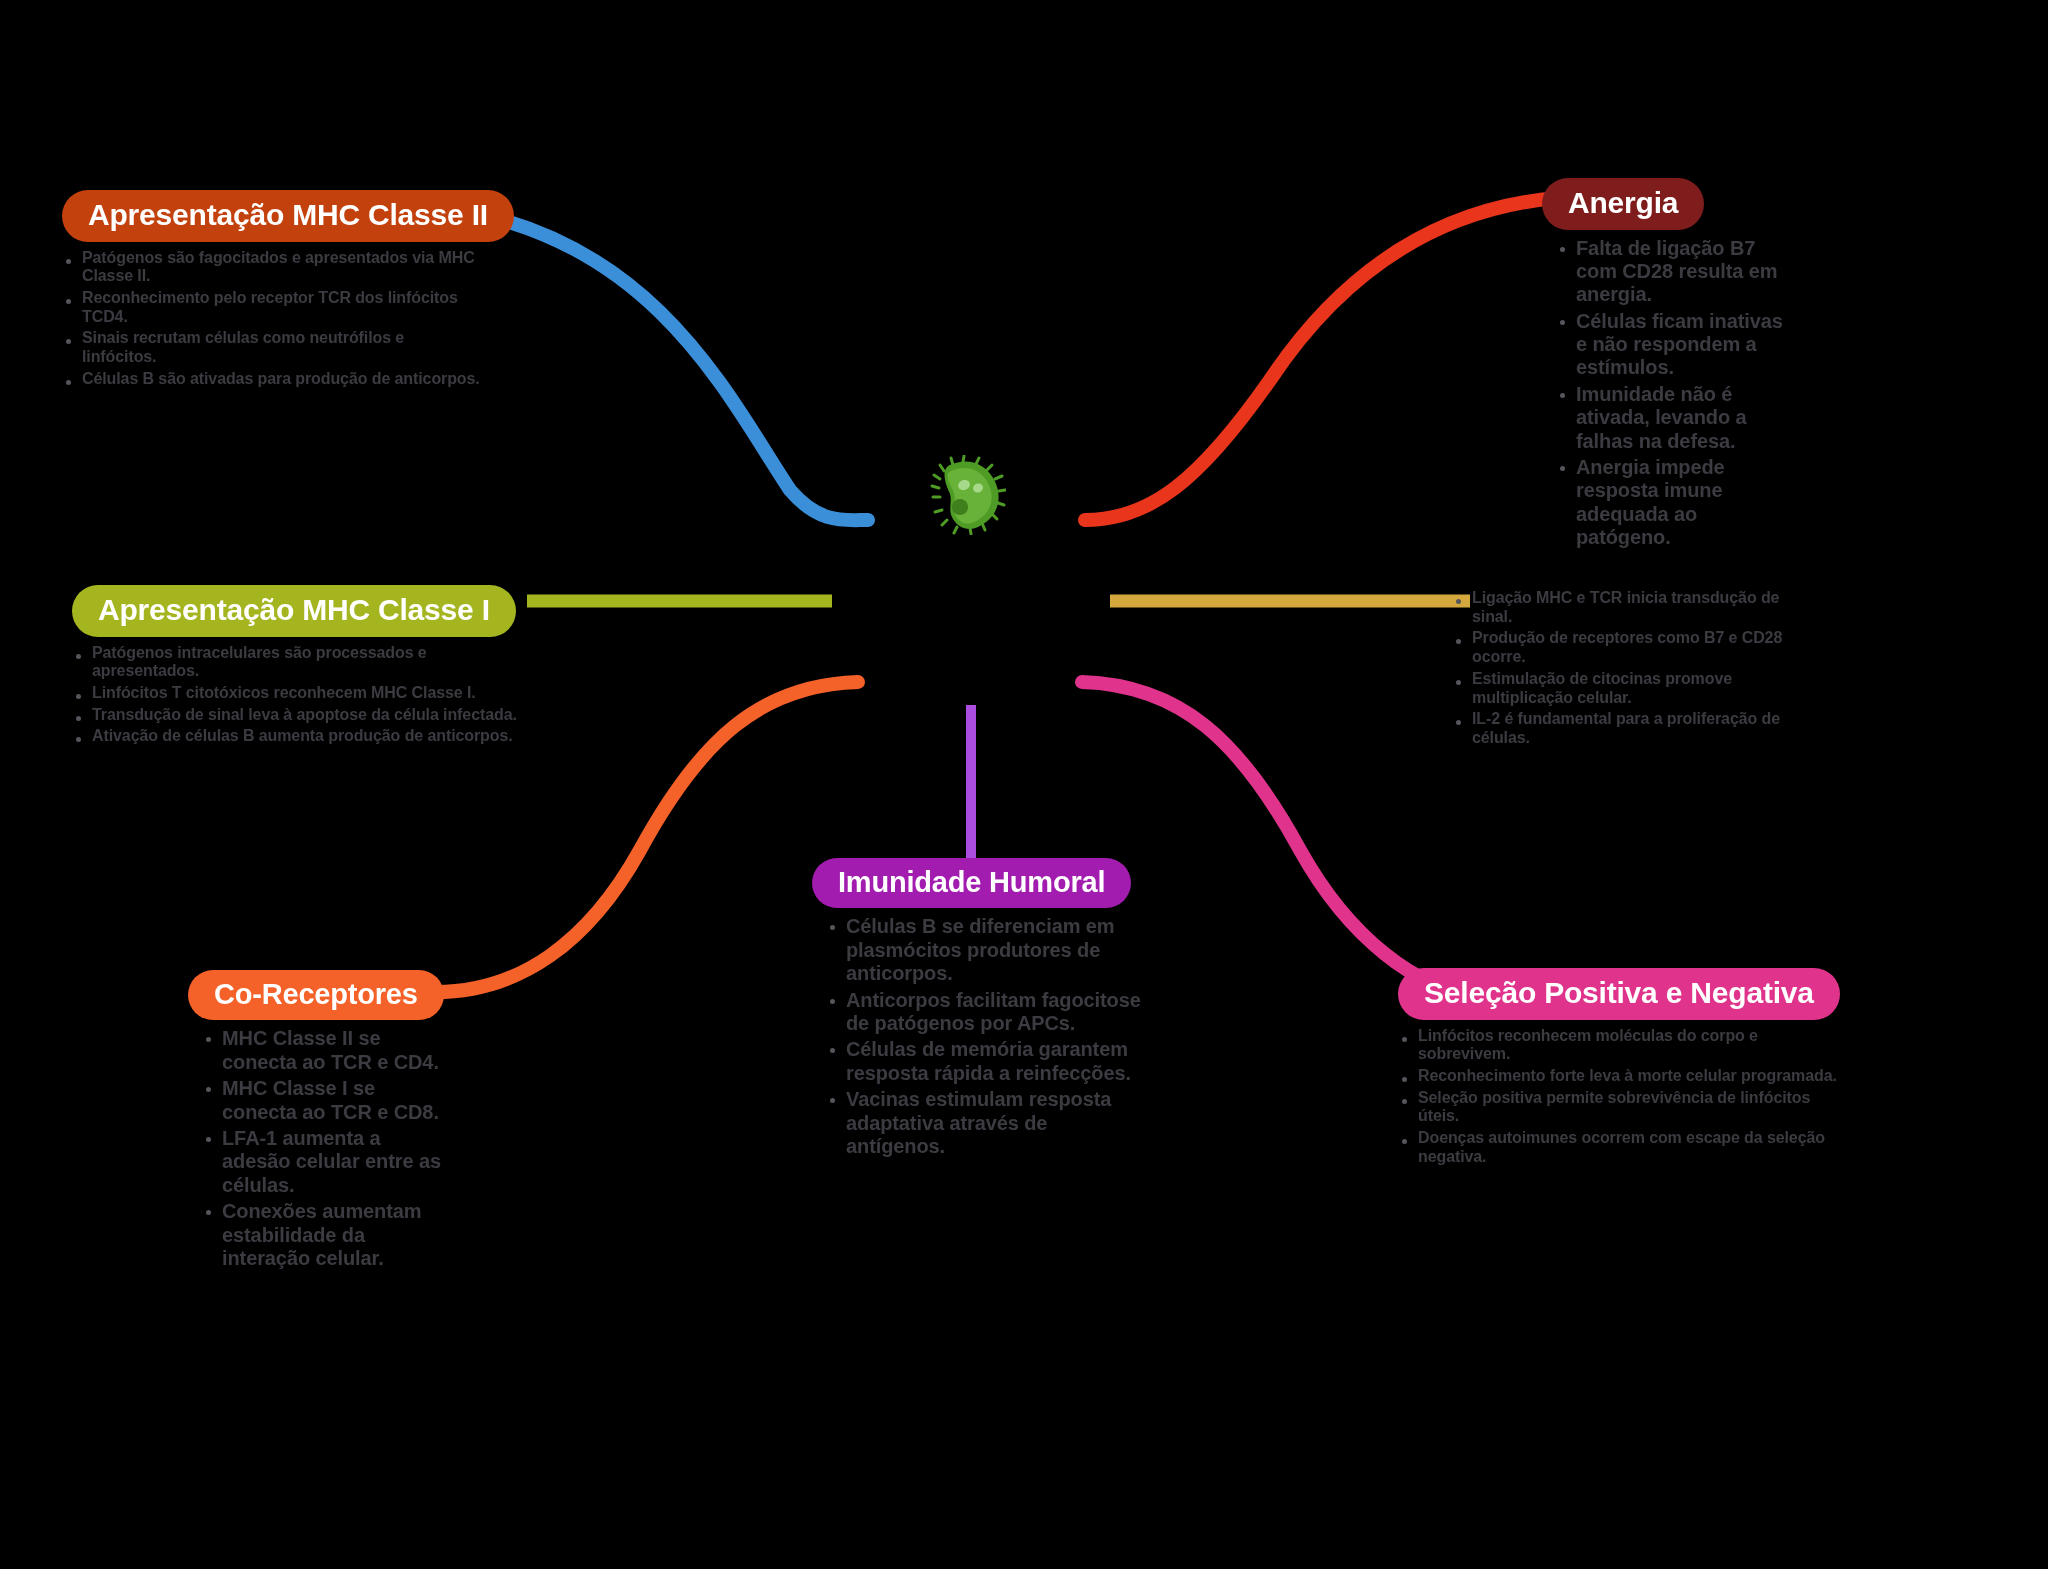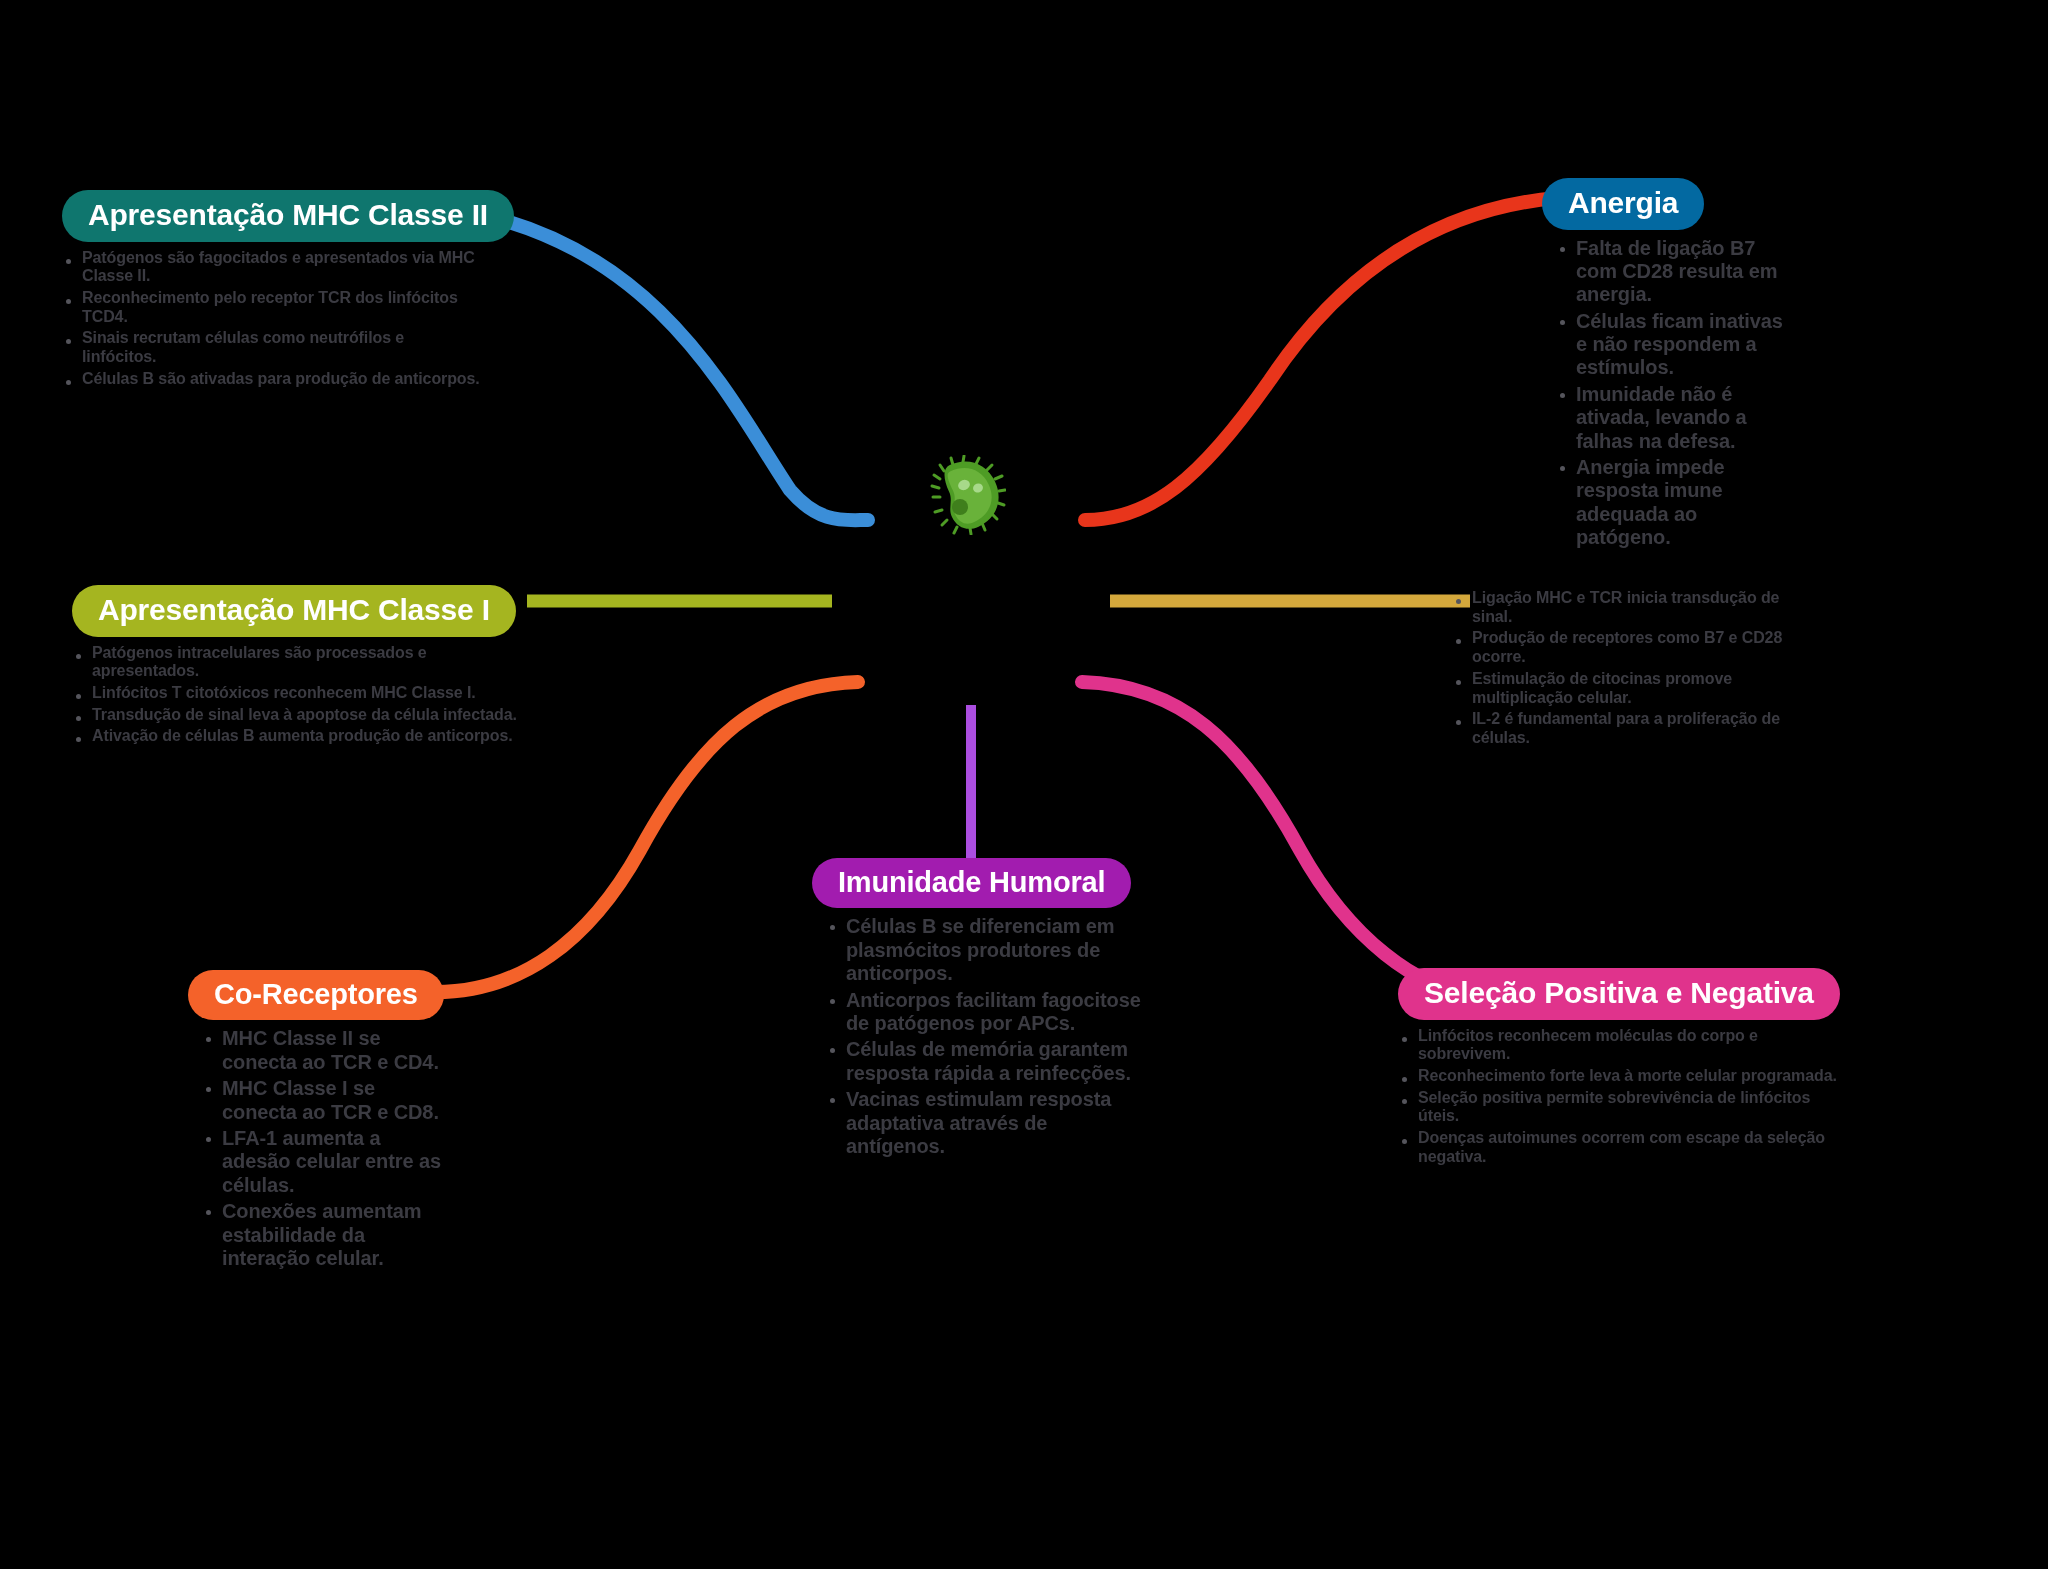--- a/index.html
+++ b/index.html
@@ -122,21 +122,21 @@
         <line x1="31" y1="72" x2="28" y2="78"></line>
         <line x1="21" y1="65" x2="16" y2="70"></line>
         <line x1="16" y1="55" x2="9" y2="57"></line>
         <line x1="14" y1="42" x2="7" y2="42"></line>
         <line x1="13" y1="33" x2="6" y2="31"></line>
       </g>
     </g>
   </svg>
 
   <div class="node" id="node-mhc2">
-    <div class="pill" style="background:#0f766e;text-align:right;">Apresentação MHC Classe II</div>
+    <div class="pill" style="background:#c2410c;text-align:right;">Apresentação MHC Classe II</div>
     <ul class="bullets">
       <li>Patógenos são fagocitados e apresentados via MHC Classe II.</li>
       <li>Reconhecimento pelo receptor TCR dos linfócitos TCD4.</li>
       <li>Sinais recrutam células como neutrófilos e linfócitos.</li>
       <li>Células B são ativadas para produção de anticorpos.</li>
     </ul>
   </div>
 
   <div class="node" id="node-mhc1">
     <div class="pill" style="background:#a5b520;">Apresentação MHC Classe I</div>
@@ -162,21 +162,21 @@
     <div class="pill" style="background:#a21caf;">Imunidade Humoral</div>
     <ul class="bullets">
       <li>Células B se diferenciam em plasmócitos produtores de anticorpos.</li>
       <li>Anticorpos facilitam fagocitose de patógenos por APCs.</li>
       <li>Células de memória garantem resposta rápida a reinfecções.</li>
       <li>Vacinas estimulam resposta adaptativa através de antígenos.</li>
     </ul>
   </div>
 
   <div class="node" id="node-anergia">
-    <div class="pill" style="background:#0369a1;">Anergia</div>
+    <div class="pill" style="background:#7f1d1d;">Anergia</div>
     <ul class="bullets">
       <li>Falta de ligação B7 com CD28 resulta em anergia.</li>
       <li>Células ficam inativas e não respondem a estímulos.</li>
       <li>Imunidade não é ativada, levando a falhas na defesa.</li>
       <li>Anergia impede resposta imune adequada ao patógeno.</li>
     </ul>
   </div>
 
   <div class="node" id="node-ativacao">
     <ul class="bullets">

